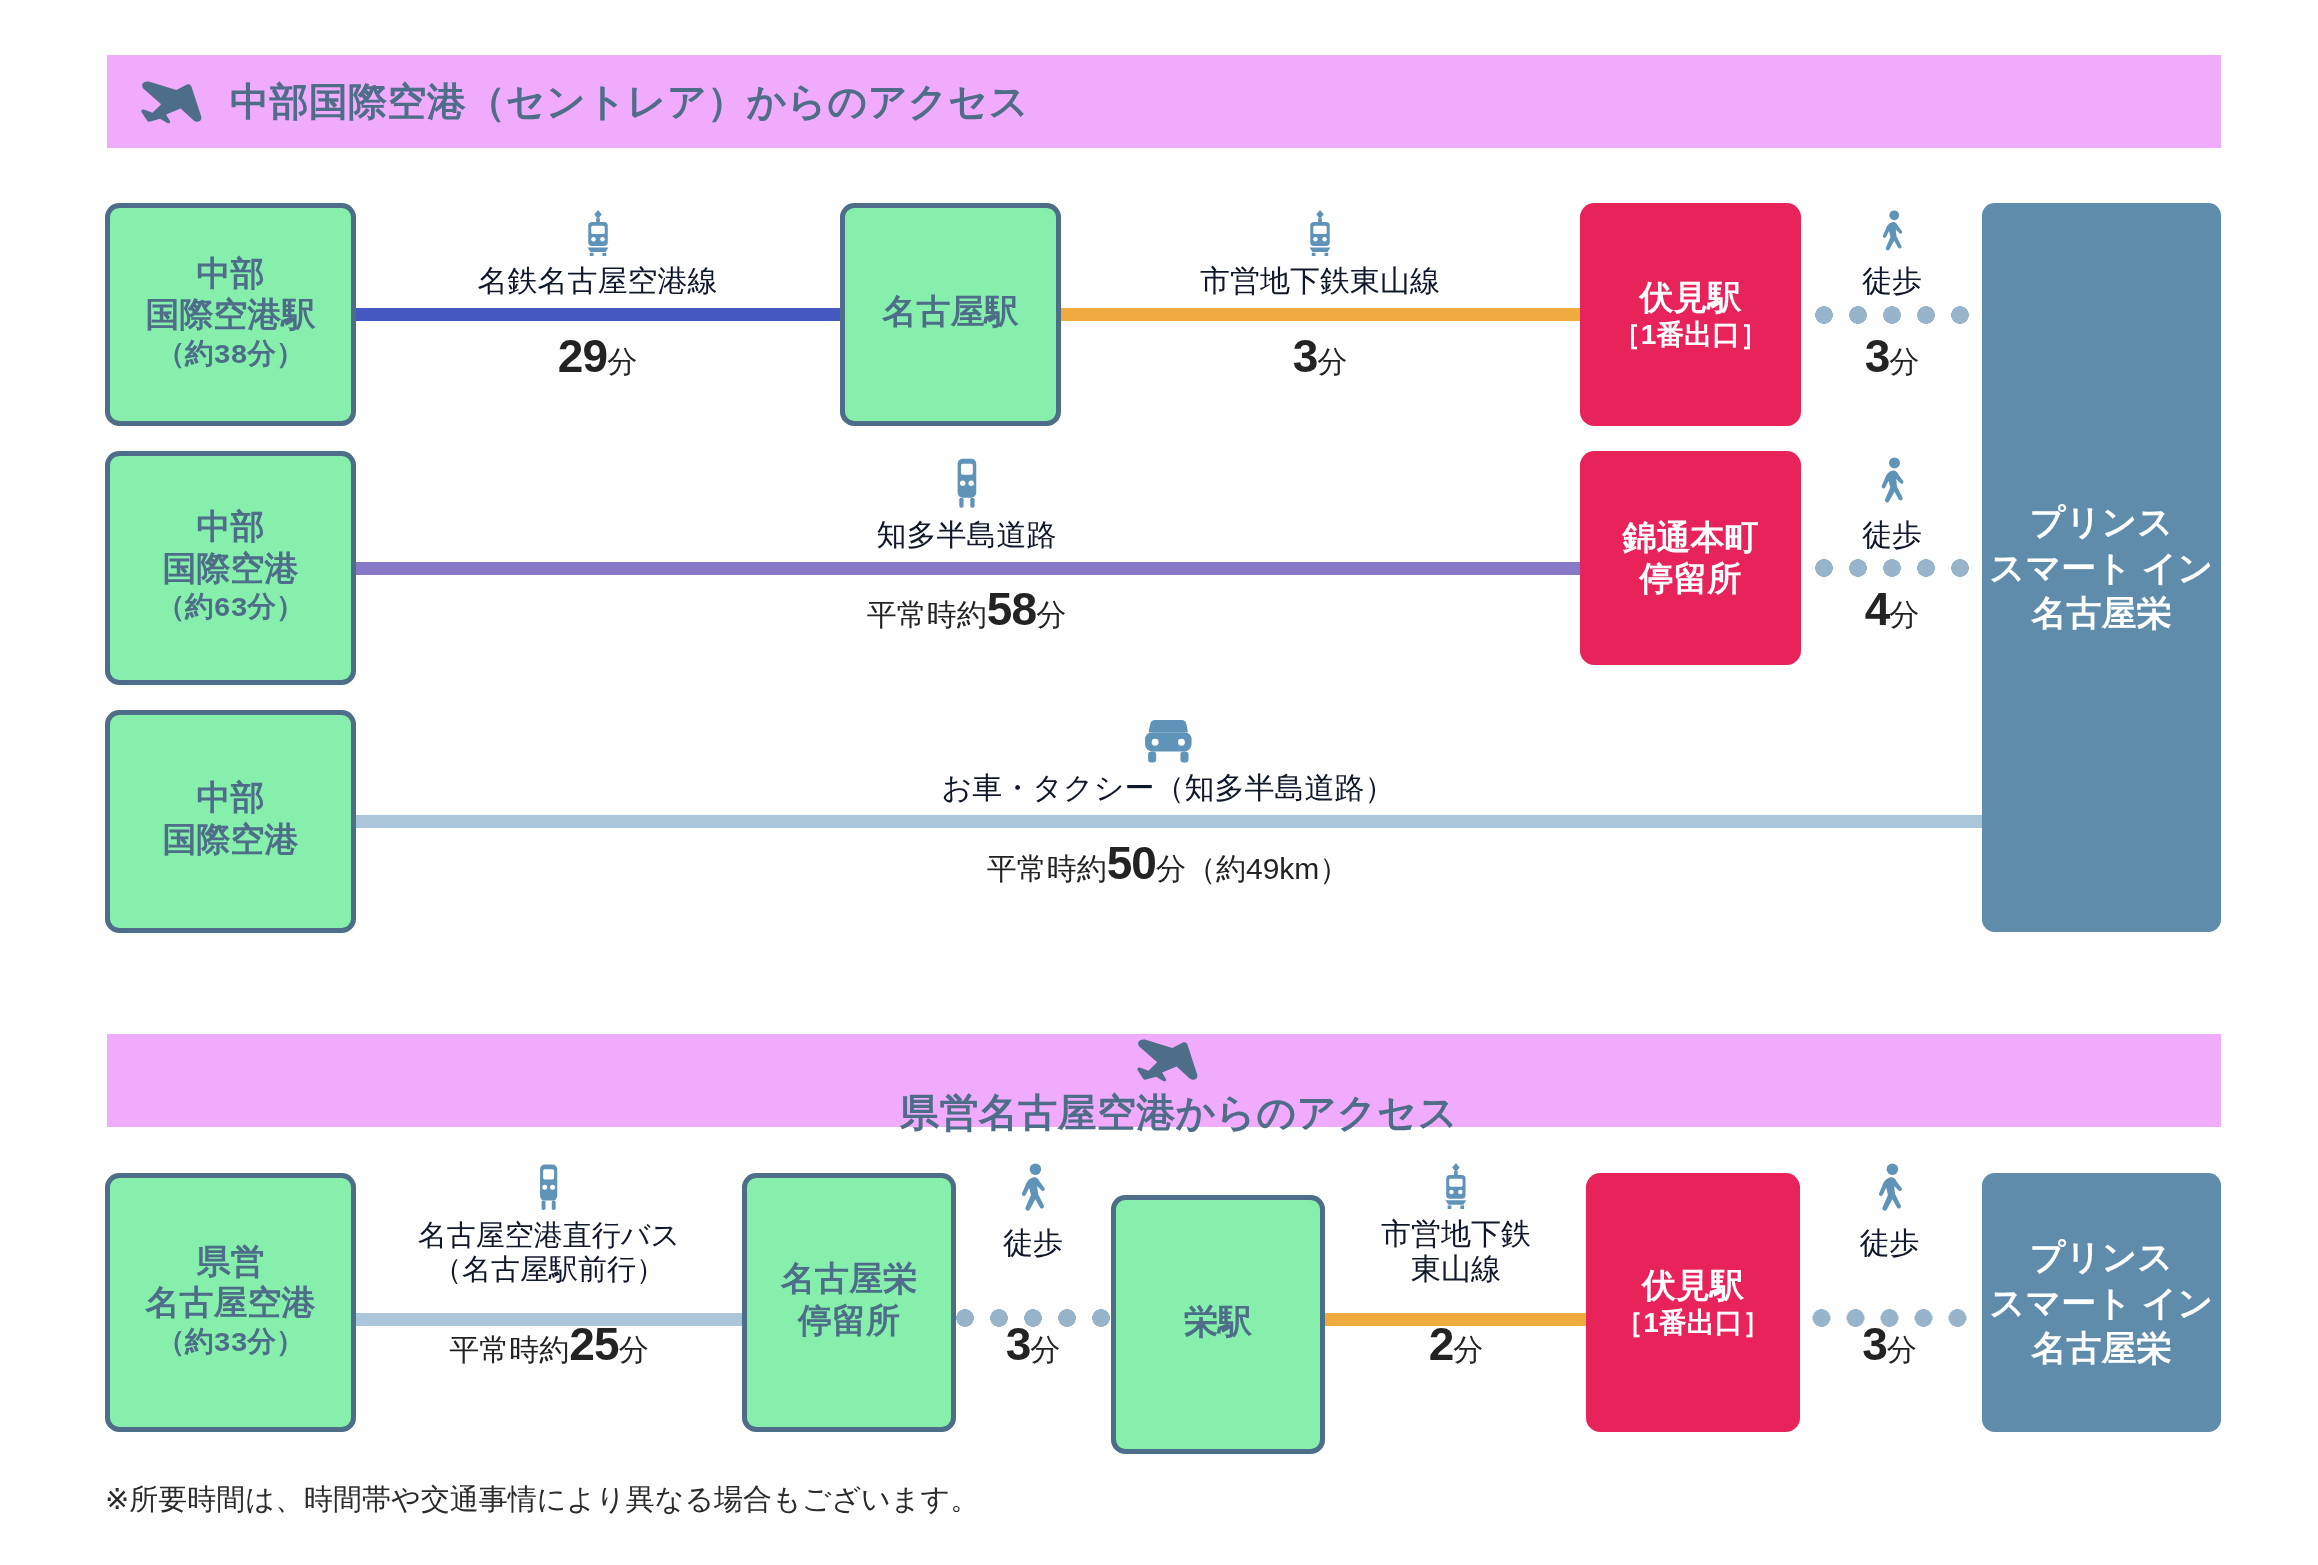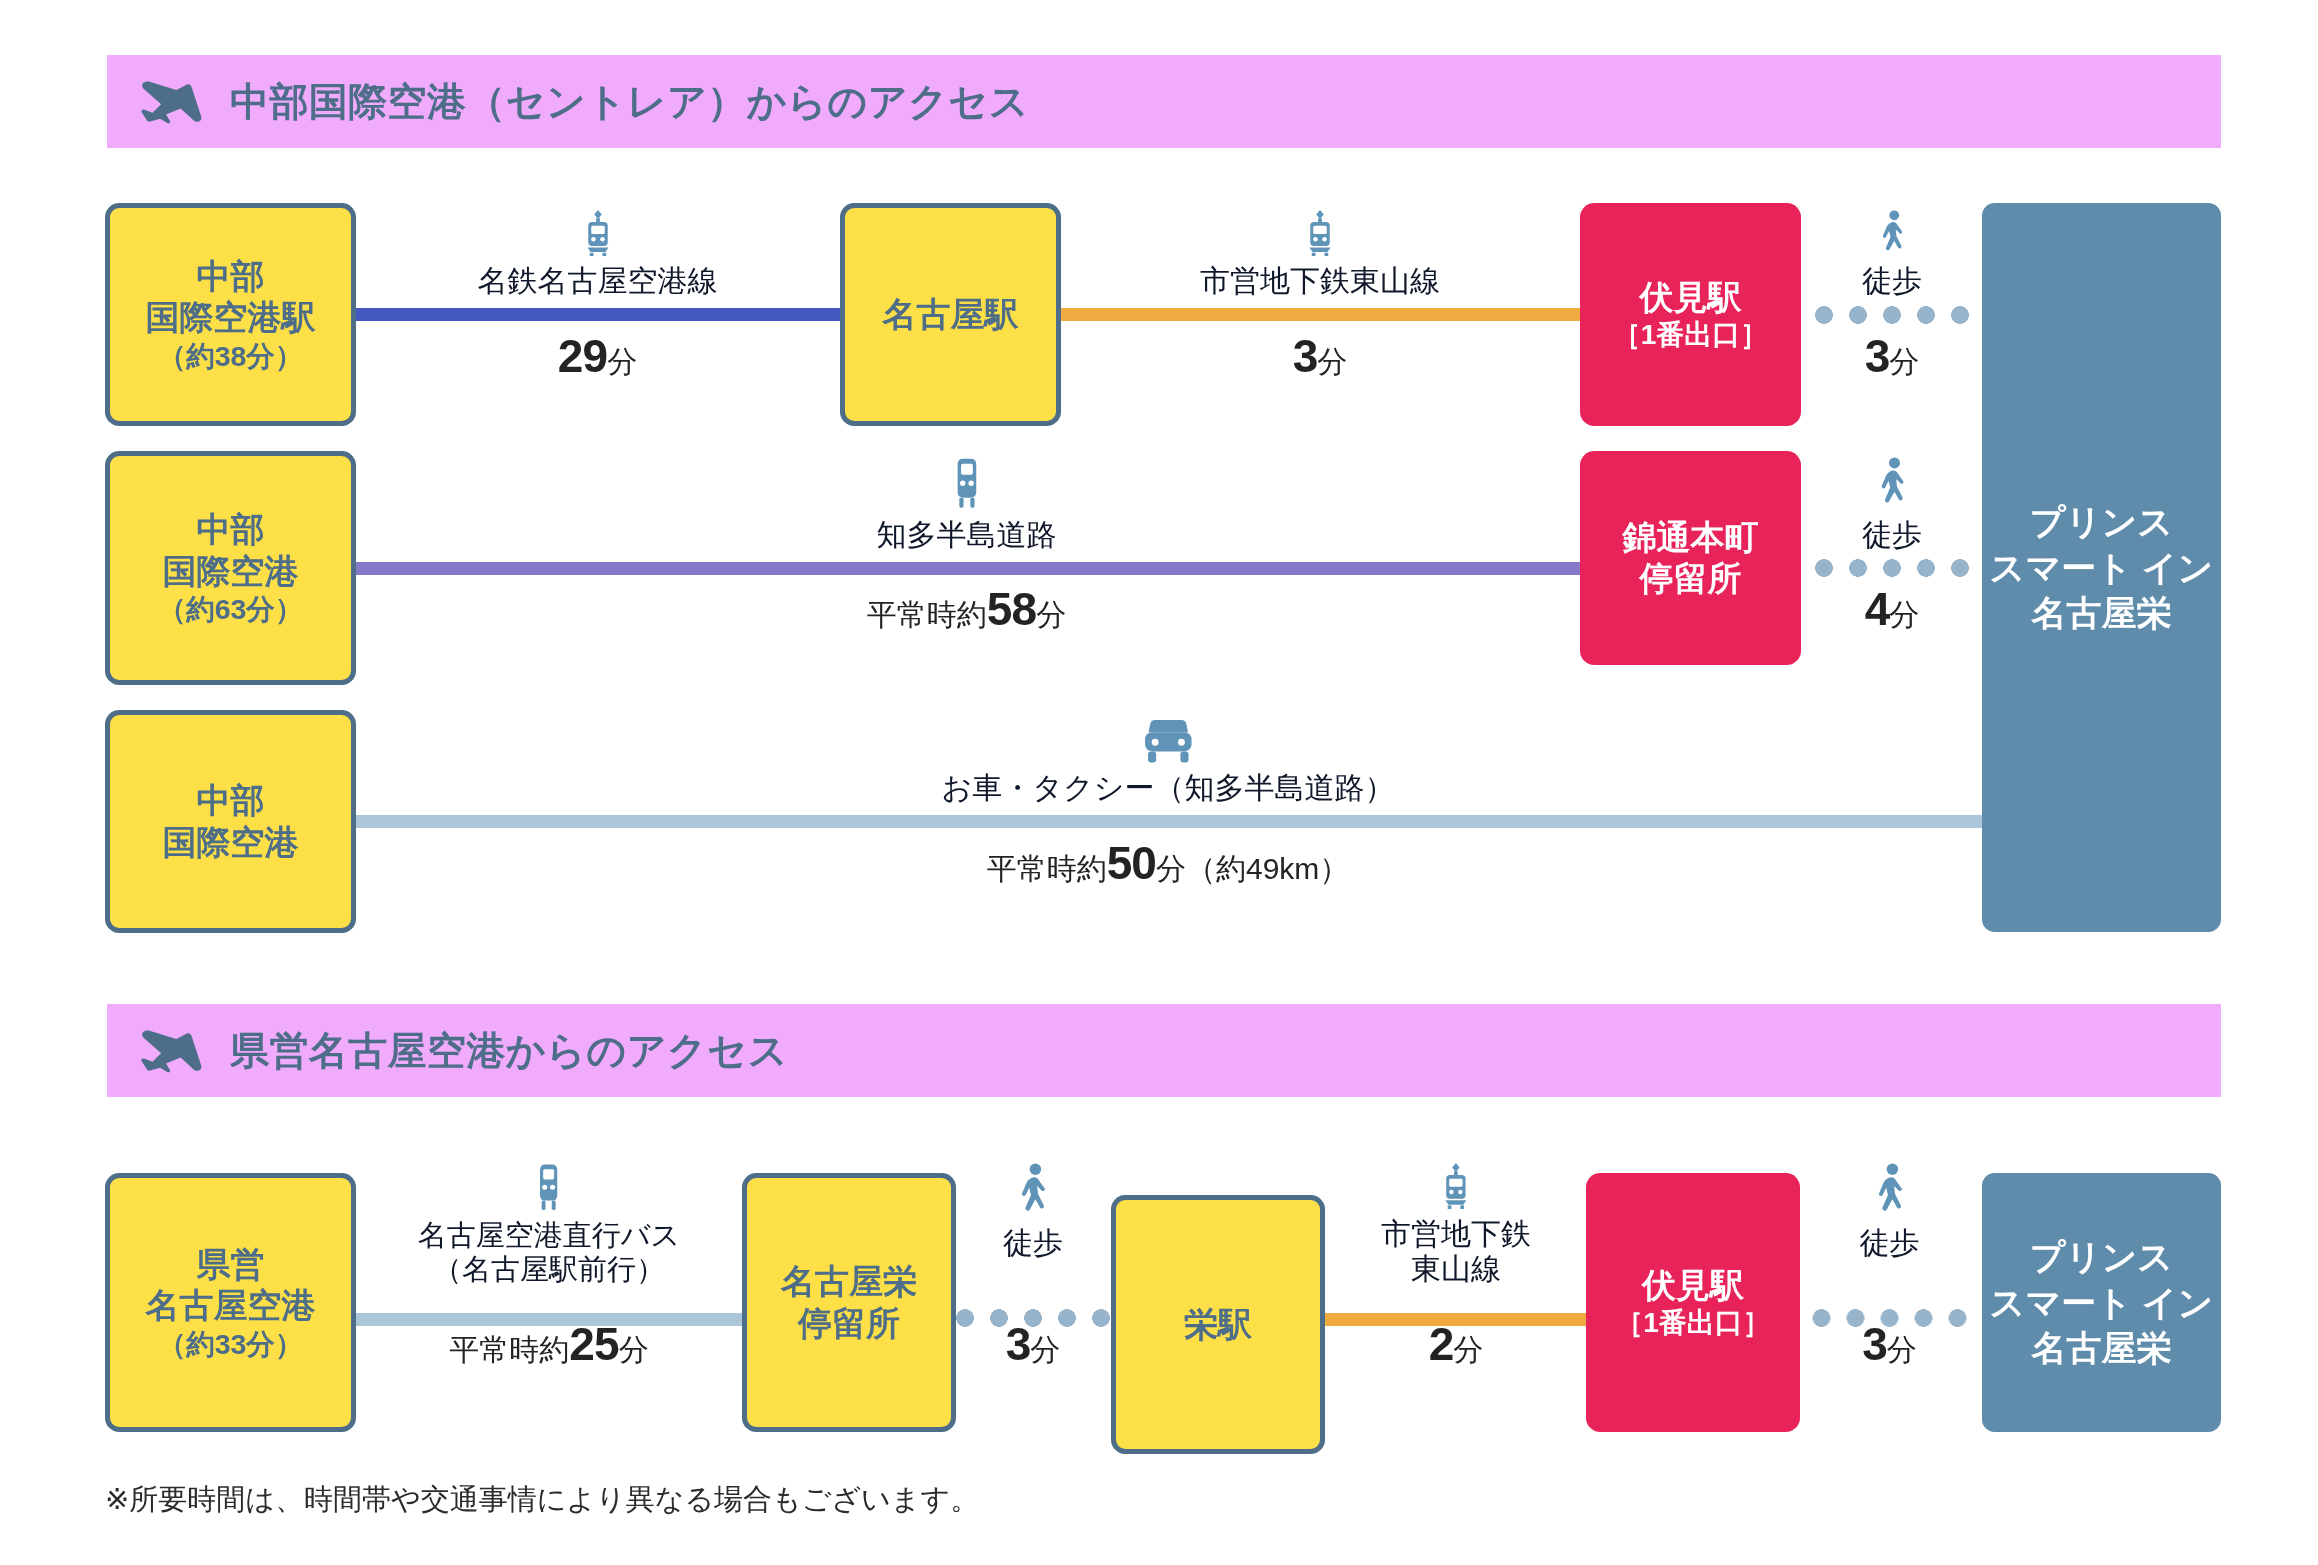--- a/index.html
+++ b/index.html
@@ -33,23 +33,24 @@
     position: absolute;
     display: flex;
     flex-direction: column;
     align-items: center;
     justify-content: center;
     text-align: center;
     border-radius: 14.3px;
     z-index: 5;
   }
   .box.outline {
-    background: #fde047;
+    background: #86efac;
     border: 5.4px solid #4d6d88;
     color: #4d6d88;
+    font-family: Liberation Mono, monospace;
   }
   .box.pink {
     background: #e8235a;
     color: #ffffff;
   }
   .box.filled {
     background: #5f8cab;
     color: #ffffff;
     border-radius: 12.5px;
   }
@@ -259,21 +260,21 @@
       </svg>
       <div class="mode-label">お車・タクシー（知多半島道路）</div>
     </div>
     <div class="below" style="height:105px;">
       <div class="dur">
         <span class="pre">平常時約</span><span class="n">50</span><span>分（約49km）</span>
       </div>
     </div>
   </div>
 
-  <div class="section-head" style="left:107px; top:1004px; width:2114px; height:93px;">
+  <div class="section-head" style="left:107px; top:1034px; width:2114px; height:93px;flex-direction:column;">
     <svg class="plane-icon" viewBox="0 0 64 48">
       <path fill="#4d6d88" d="M6 6 C4 7 4 10 6 12 L22 26 L14 34 L6 31 C4.5 30.5 3 32 4 33.5 L9 41 C9.6 42 10.7 42.4 11.8 42.1 L21 39.5 L28 43.5 C29.5 44.3 31 42.6 30 41.2 L26.5 35.5 L40 30 L52 41 C55 43.6 60 41.5 59 37.5 L50 10 C49.4 8 47.5 7 45.8 7.9 L36 13 L12 5.5 C10 4.8 7.6 5 6 6 Z"></path>
     </svg>
     <div class="section-title">県営名古屋空港からのアクセス</div>
   </div>
 
   <div class="box outline" style="left:105px; top:1173px; width:251px; height:259px;">
     <div class="box-line">県営</div>
     <div class="box-line">名古屋空港</div>
     <div class="box-line sub">（約33分）</div>

